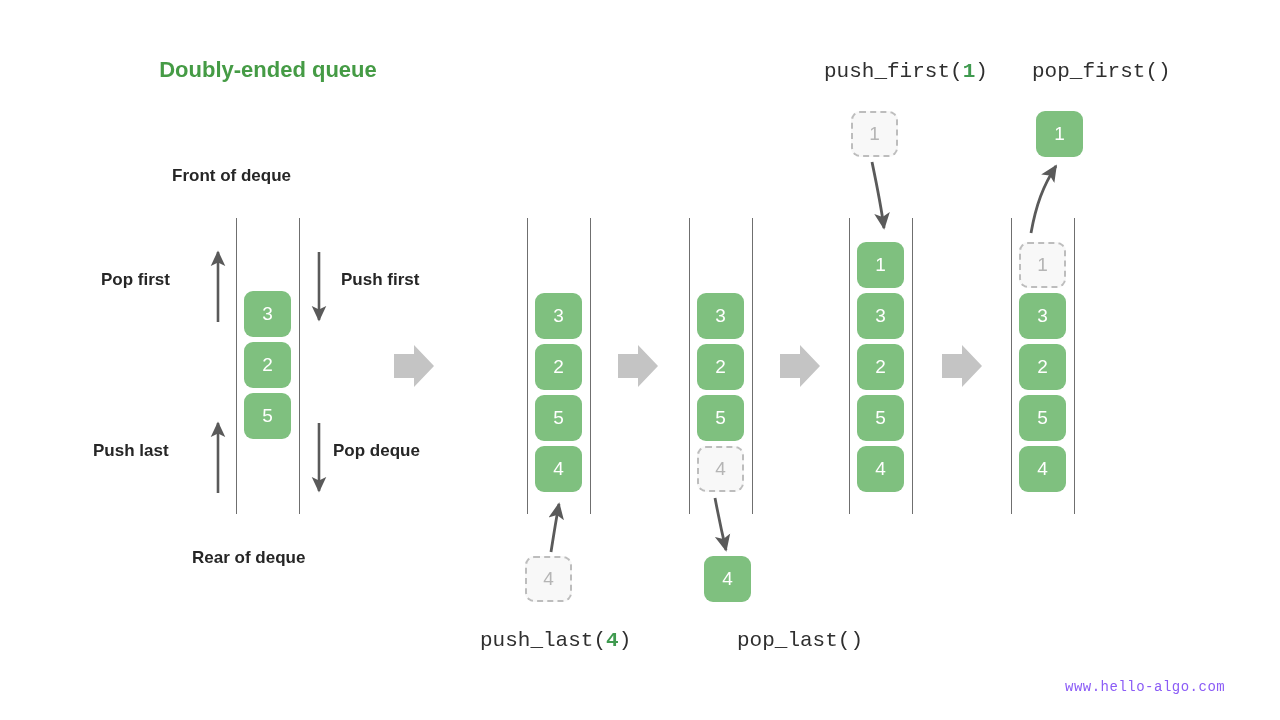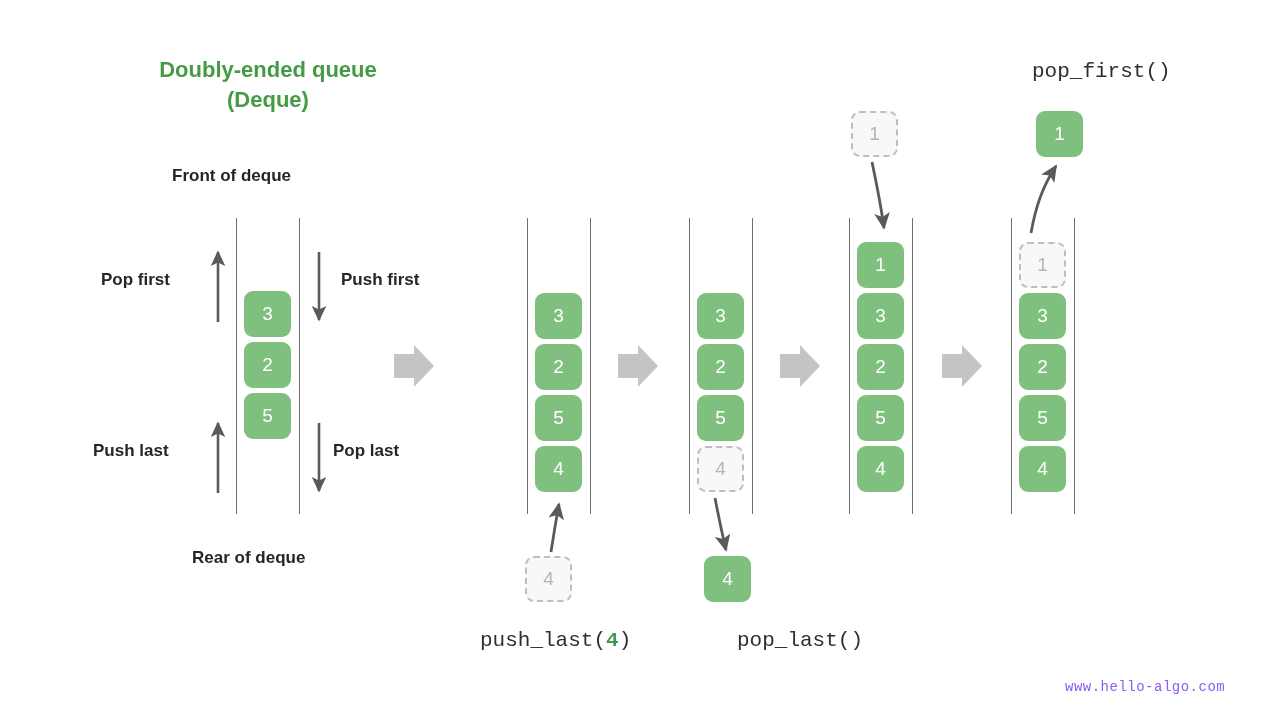--- a/index.html
+++ b/index.html
@@ -156,35 +156,37 @@
     pointer-events: none;
   }
 </style>
 </head>
 <body>
 
 <div class="stage">
 
   <div class="title">
     <span>Doubly-ended queue</span>
-    <span class="line2">(Deque)</span>
   </div>
 
   <div class="cap-bold" id="front-label">Front of deque</div>
   <div class="cap-bold" id="rear-label">Rear of deque</div>
   <div class="cap-bold" id="pop-first-label">Pop first</div>
   <div class="cap-bold" id="push-first-label">Push first</div>
   <div class="cap-bold" id="push-last-label">Push last</div>
-  <div class="cap-bold" id="pop-last-label">Pop last</div>
+  <div class="cap-bold" id="pop-last-label">Pop deque</div>
 
   <div class="mono-cap" id="cap-push-last">
     <span>push_last(</span><span class="arg">4</span><span>)</span>
   </div>
   <div class="mono-cap" id="cap-pop-last">
     <span>pop_last()</span>
+  </div>
+  <div class="mono-cap" id="cap-push-first">
+    <span>push_first(</span><span class="arg">1</span><span>)</span>
   </div>
   <div class="mono-cap" id="cap-pop-first">
     <span>pop_first()</span>
   </div>
 
   <div class="deque" style="left:236px; top:218px;">
     <div class="rail left"></div>
     <div class="rail right"></div>
     <div class="cells" style="top:73px;">
       <div class="cell">3</div>

